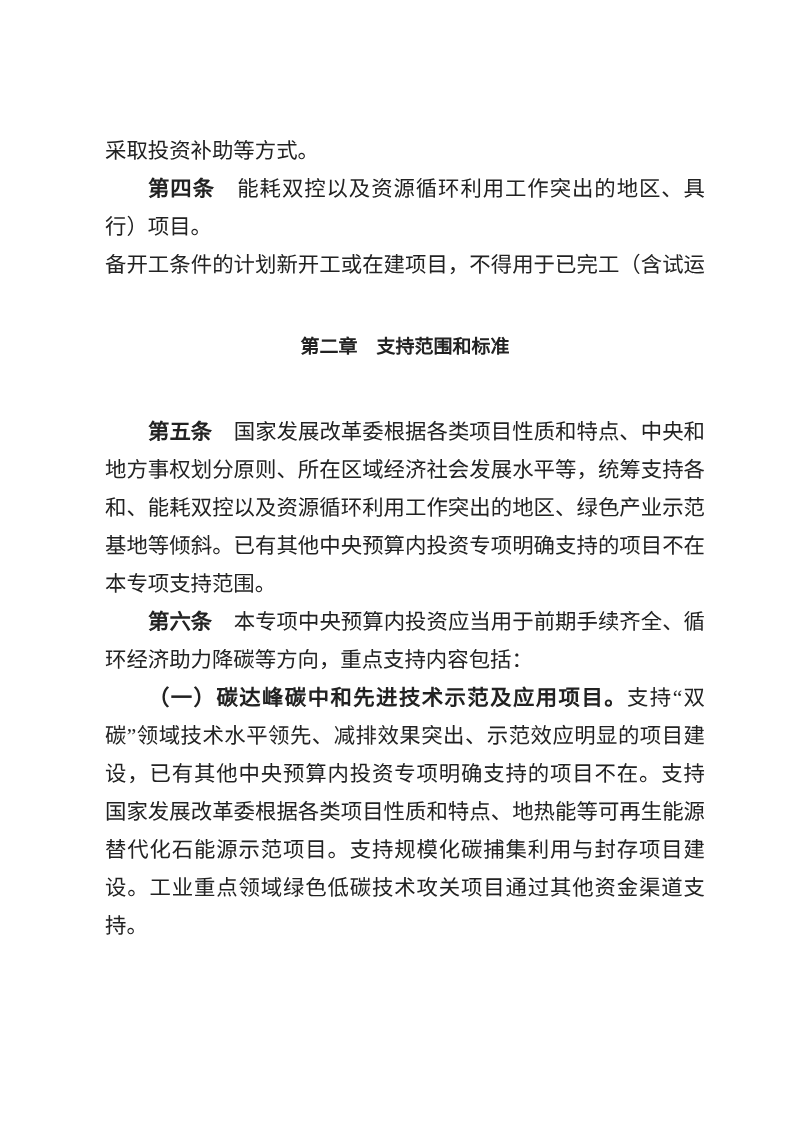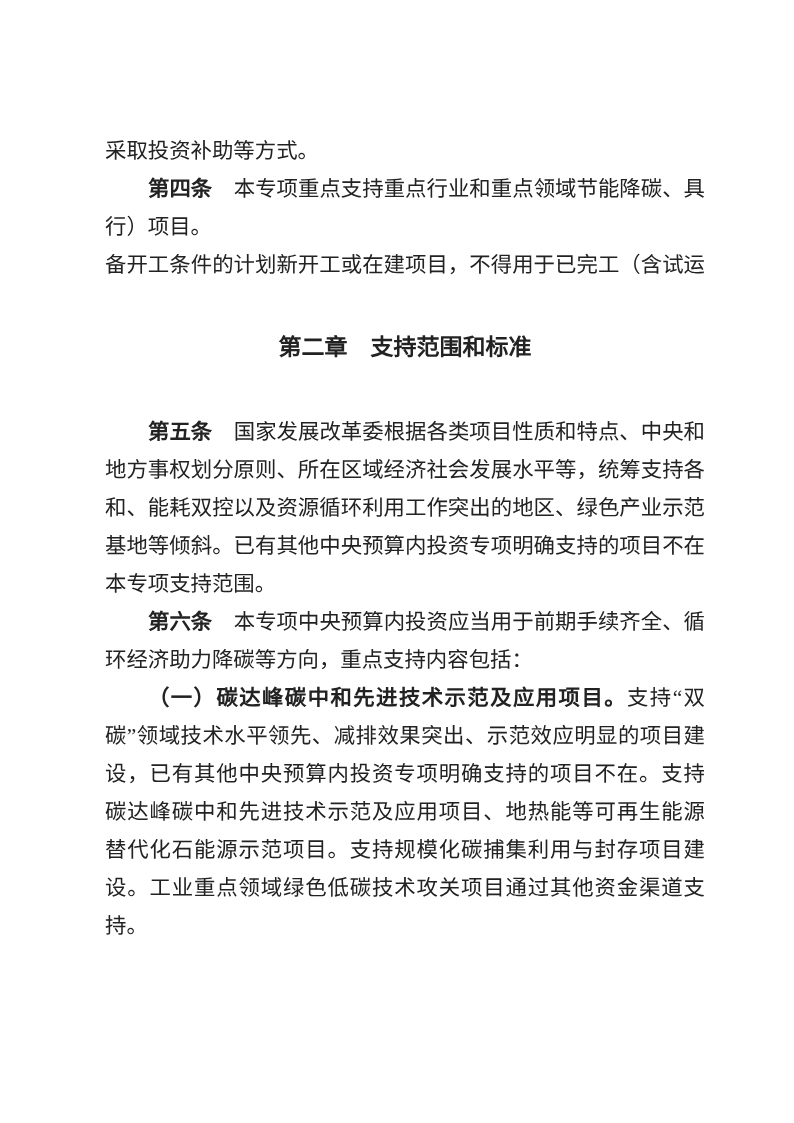--- a/index.html
+++ b/index.html
@@ -33,38 +33,38 @@
     text-align: justify;
     text-align-last: justify;
     text-justify: inter-character;
   }
   
   .indent { padding-left: 43px; }
   .b { font-weight: bold; }
   .chapter-heading {
     font-family: "Liberation Sans", "DejaVu Sans", sans-serif;
     font-weight: bold;
-    font-size: 23px;
+    font-size: 19px;
     line-height: 38px;
     text-align: center;
     margin: 44px 0 47px 0;
   }
 </style>
 </head>
 <body>
 
 <div class="page">
   <div class="content">
 
     <div class="para">
       <div class="line"><span>采取投资补助等方式。</span></div>
     </div>
 
     <div class="para">
-      <div class="line j indent"><span class="b">第四条</span><span>　本专项重点支持重点行业和重点领域节能降碳、具</span></div>
+      <div class="line j indent"><span class="b">第四条</span><span>　能耗双控以及资源循环利用工作突出的地区、具</span></div>
       <div class="line"><span>行）项目。</span></div>
       <div class="line j"><span>备开工条件的计划新开工或在建项目，不得用于已完工（含试运</span></div>
     </div>
 
     <div class="chapter-heading">第二章　支持范围和标准</div>
 
     <div class="para">
       <div class="line j indent"><span class="b">第五条</span><span>　国家发展改革委根据各类项目性质和特点、中央和</span></div>
       <div class="line j"><span>地方事权划分原则、所在区域经济社会发展水平等，统筹支持各</span></div>
       <div class="line j"><span>和、能耗双控以及资源循环利用工作突出的地区、绿色产业示范</span></div>
@@ -74,20 +74,20 @@
 
     <div class="para">
       <div class="line j indent"><span class="b">第六条</span><span>　本专项中央预算内投资应当用于前期手续齐全、循</span></div>
       <div class="line"><span>环经济助力降碳等方向，重点支持内容包括：</span></div>
     </div>
 
     <div class="para">
       <div class="line j indent"><span class="b">（一）碳达峰碳中和先进技术示范及应用项目。</span><span>支持“双</span></div>
       <div class="line j"><span>碳”领域技术水平领先、减排效果突出、示范效应明显的项目建</span></div>
       <div class="line j"><span>设，已有其他中央预算内投资专项明确支持的项目不在。支持</span></div>
-      <div class="line j"><span>碳达峰碳中和先进技术示范及应用项目、地热能等可再生能源</span></div>
+      <div class="line j"><span>国家发展改革委根据各类项目性质和特点、地热能等可再生能源</span></div>
       <div class="line j"><span>替代化石能源示范项目。支持规模化碳捕集利用与封存项目建</span></div>
       <div class="line j"><span>设。工业重点领域绿色低碳技术攻关项目通过其他资金渠道支</span></div>
       <div class="line"><span>持。</span></div>
     </div>
 
   </div>
 </div>
 
 </body></html>

